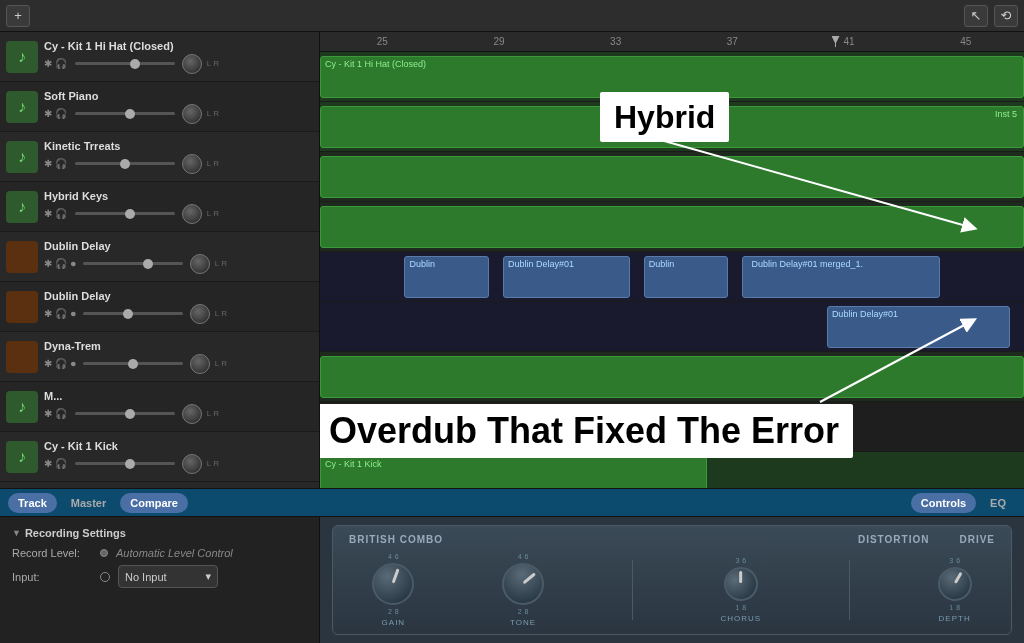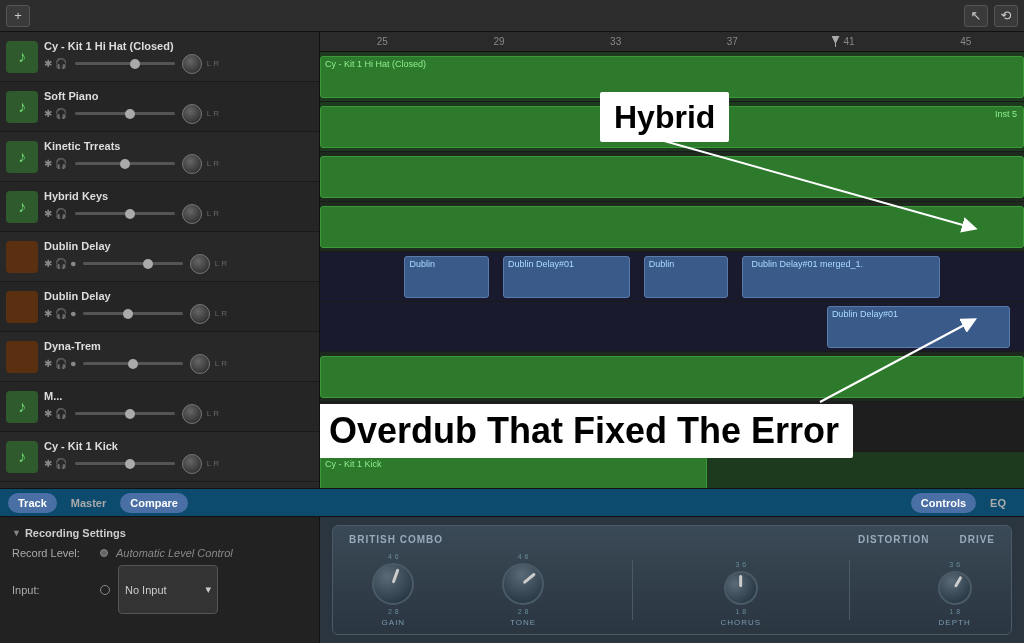--- a/index.html
+++ b/index.html
@@ -301,21 +301,21 @@
       background: #666;
       border: 1px solid #888;
     }
     .auto-label { font-size: 11px; color: #888; font-style: italic; }
     .input-select {
       background: #333;
       border: 1px solid #555;
       border-radius: 4px;
       color: #ccc;
       font-size: 11px;
-      padding: 17px 6px;
+      padding: 4px 6px;
       display: flex;
       align-items: center;
       justify-content: space-between;
       min-width: 100px;
       cursor: pointer;
     }
     .input-circle {
       width: 10px;
       height: 10px;
       border-radius: 50%;
@@ -352,21 +352,21 @@
       font-size: 10px;
       font-weight: 700;
       color: #9ab;
       letter-spacing: 1px;
     }
     .amp-section { text-align: center; }
     .knobs-row {
       display: flex;
       width: 100%;
       justify-content: space-around;
-      align-items: flex-end;
+      align-items: center;
       flex: 1;
       gap: 41px;
     }
     .knob-group { display: flex; flex-direction: column; align-items: center; gap: 3px; }
     .knob-label { font-size: 8px; color: #7a9ab0; letter-spacing: 1px; }
     .knob {
       border-radius: 50%;
       background: radial-gradient(circle at 35% 30%, #5a6a76, #1a2a36);
       border: 2px solid #4a5a66;
       position: relative;

